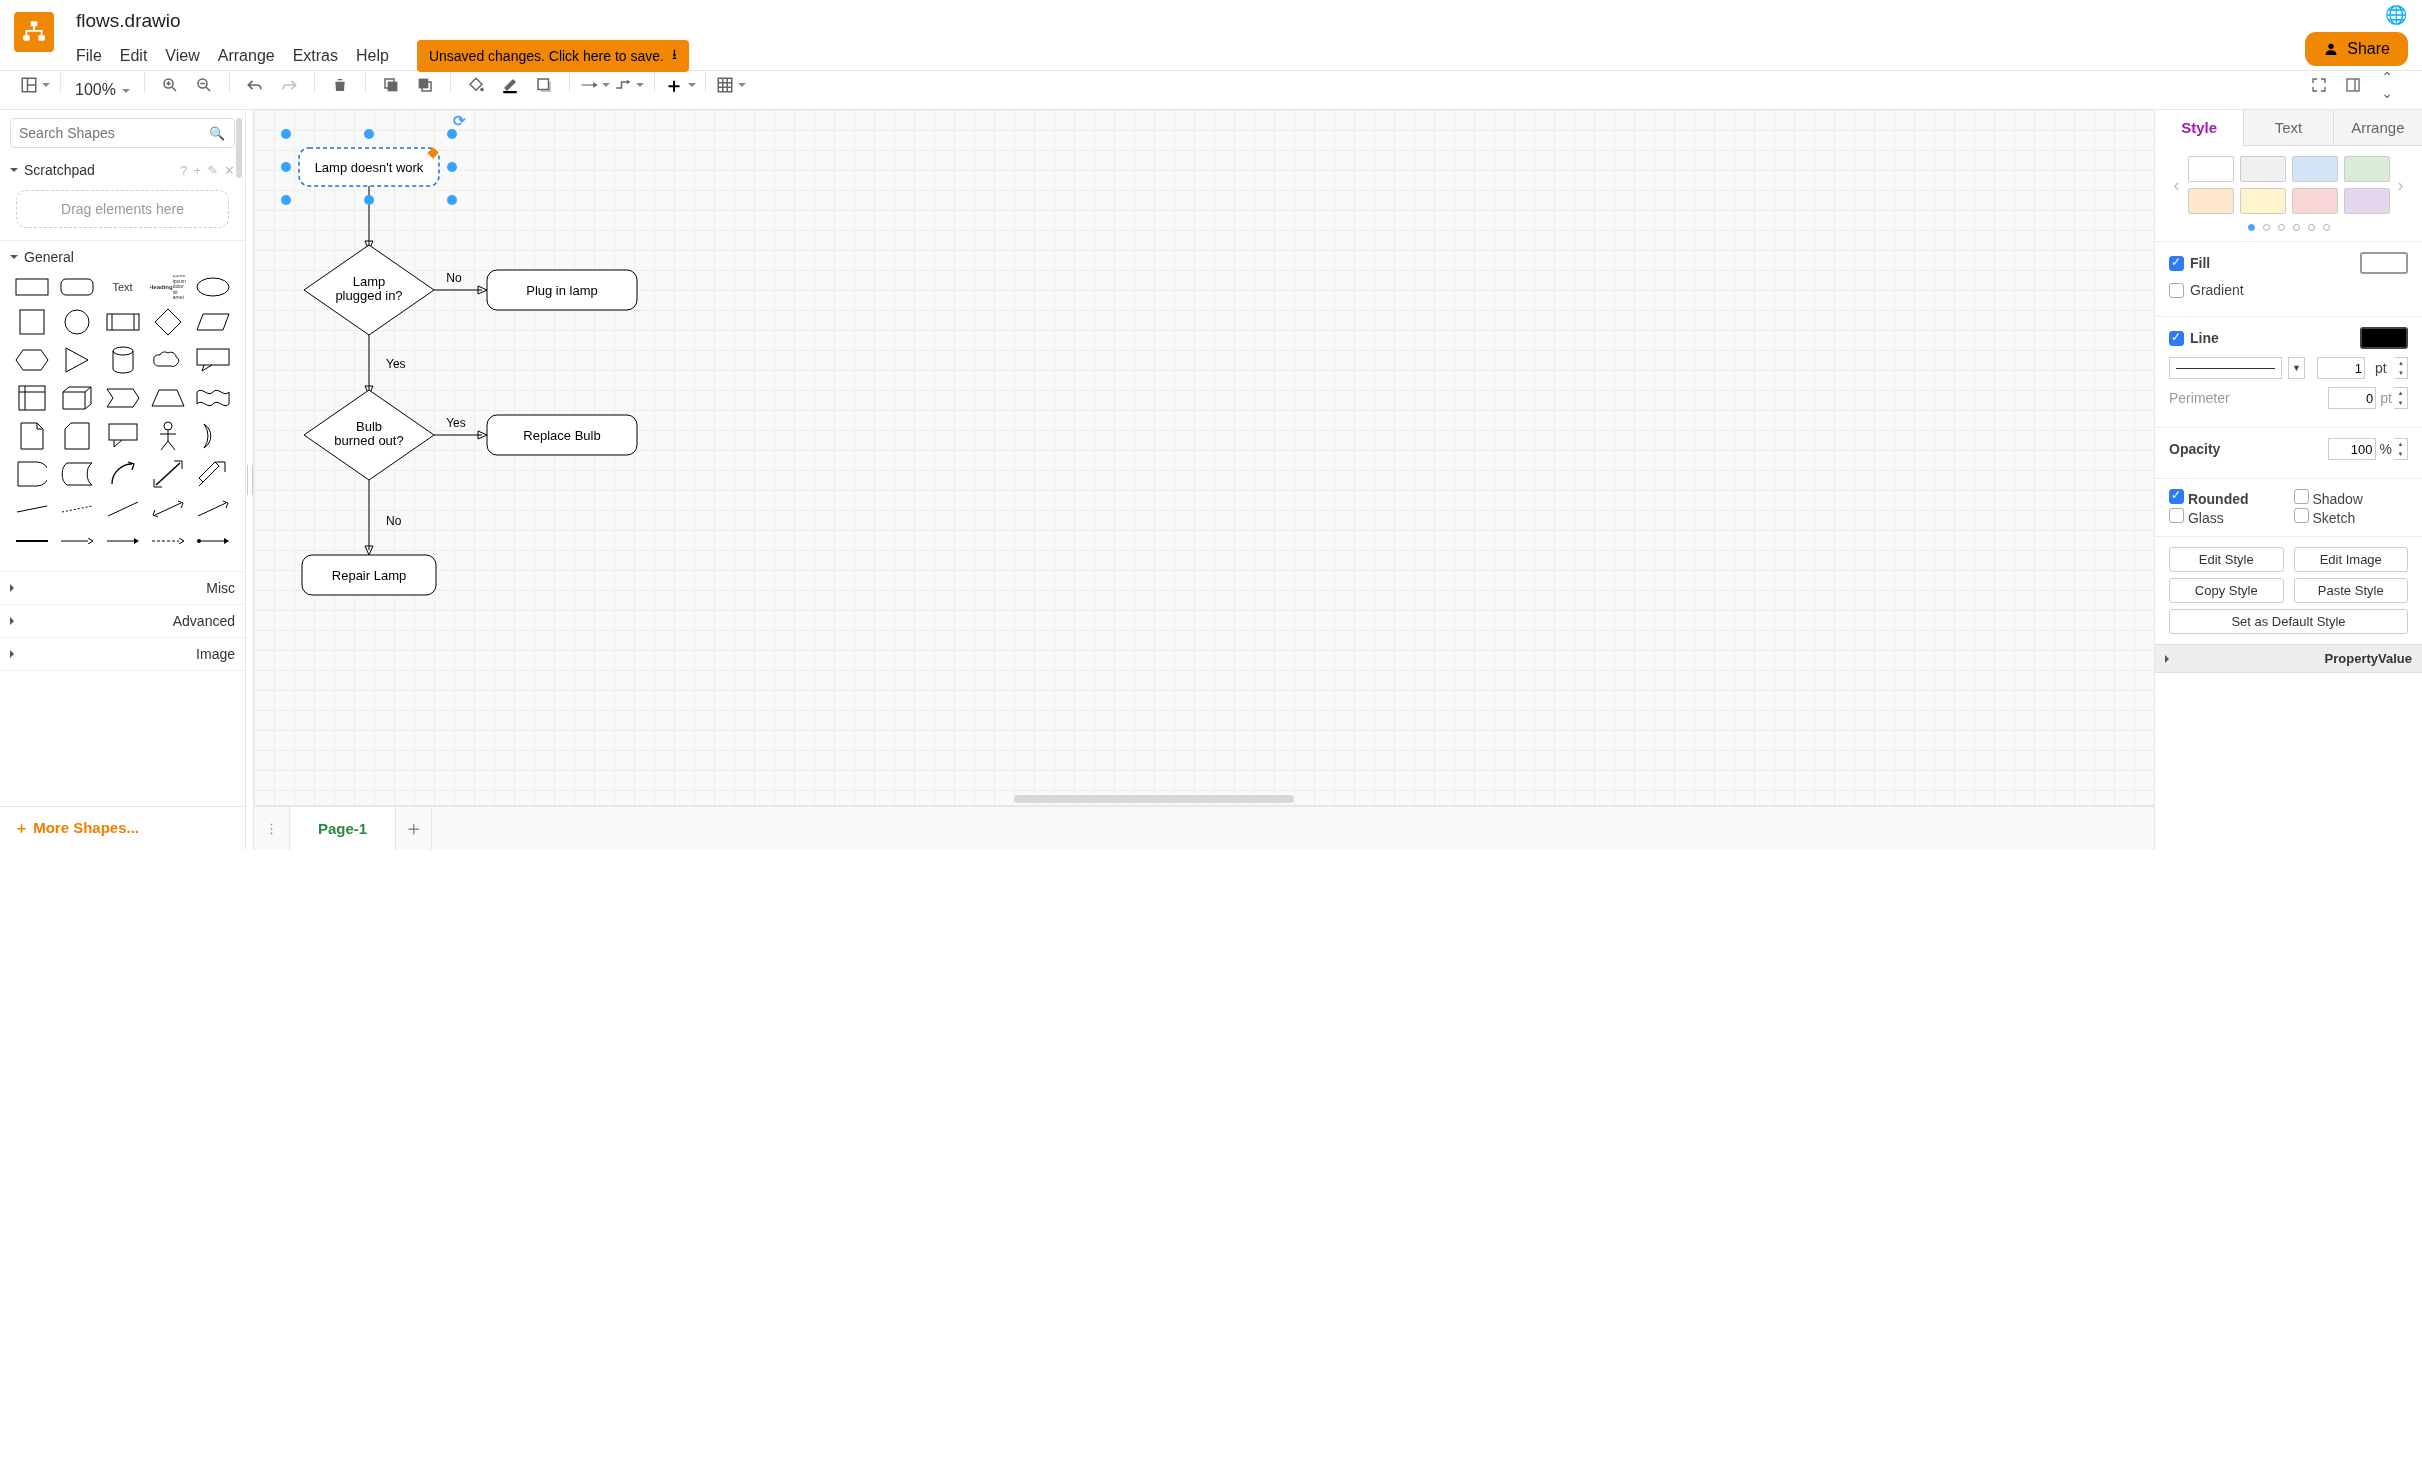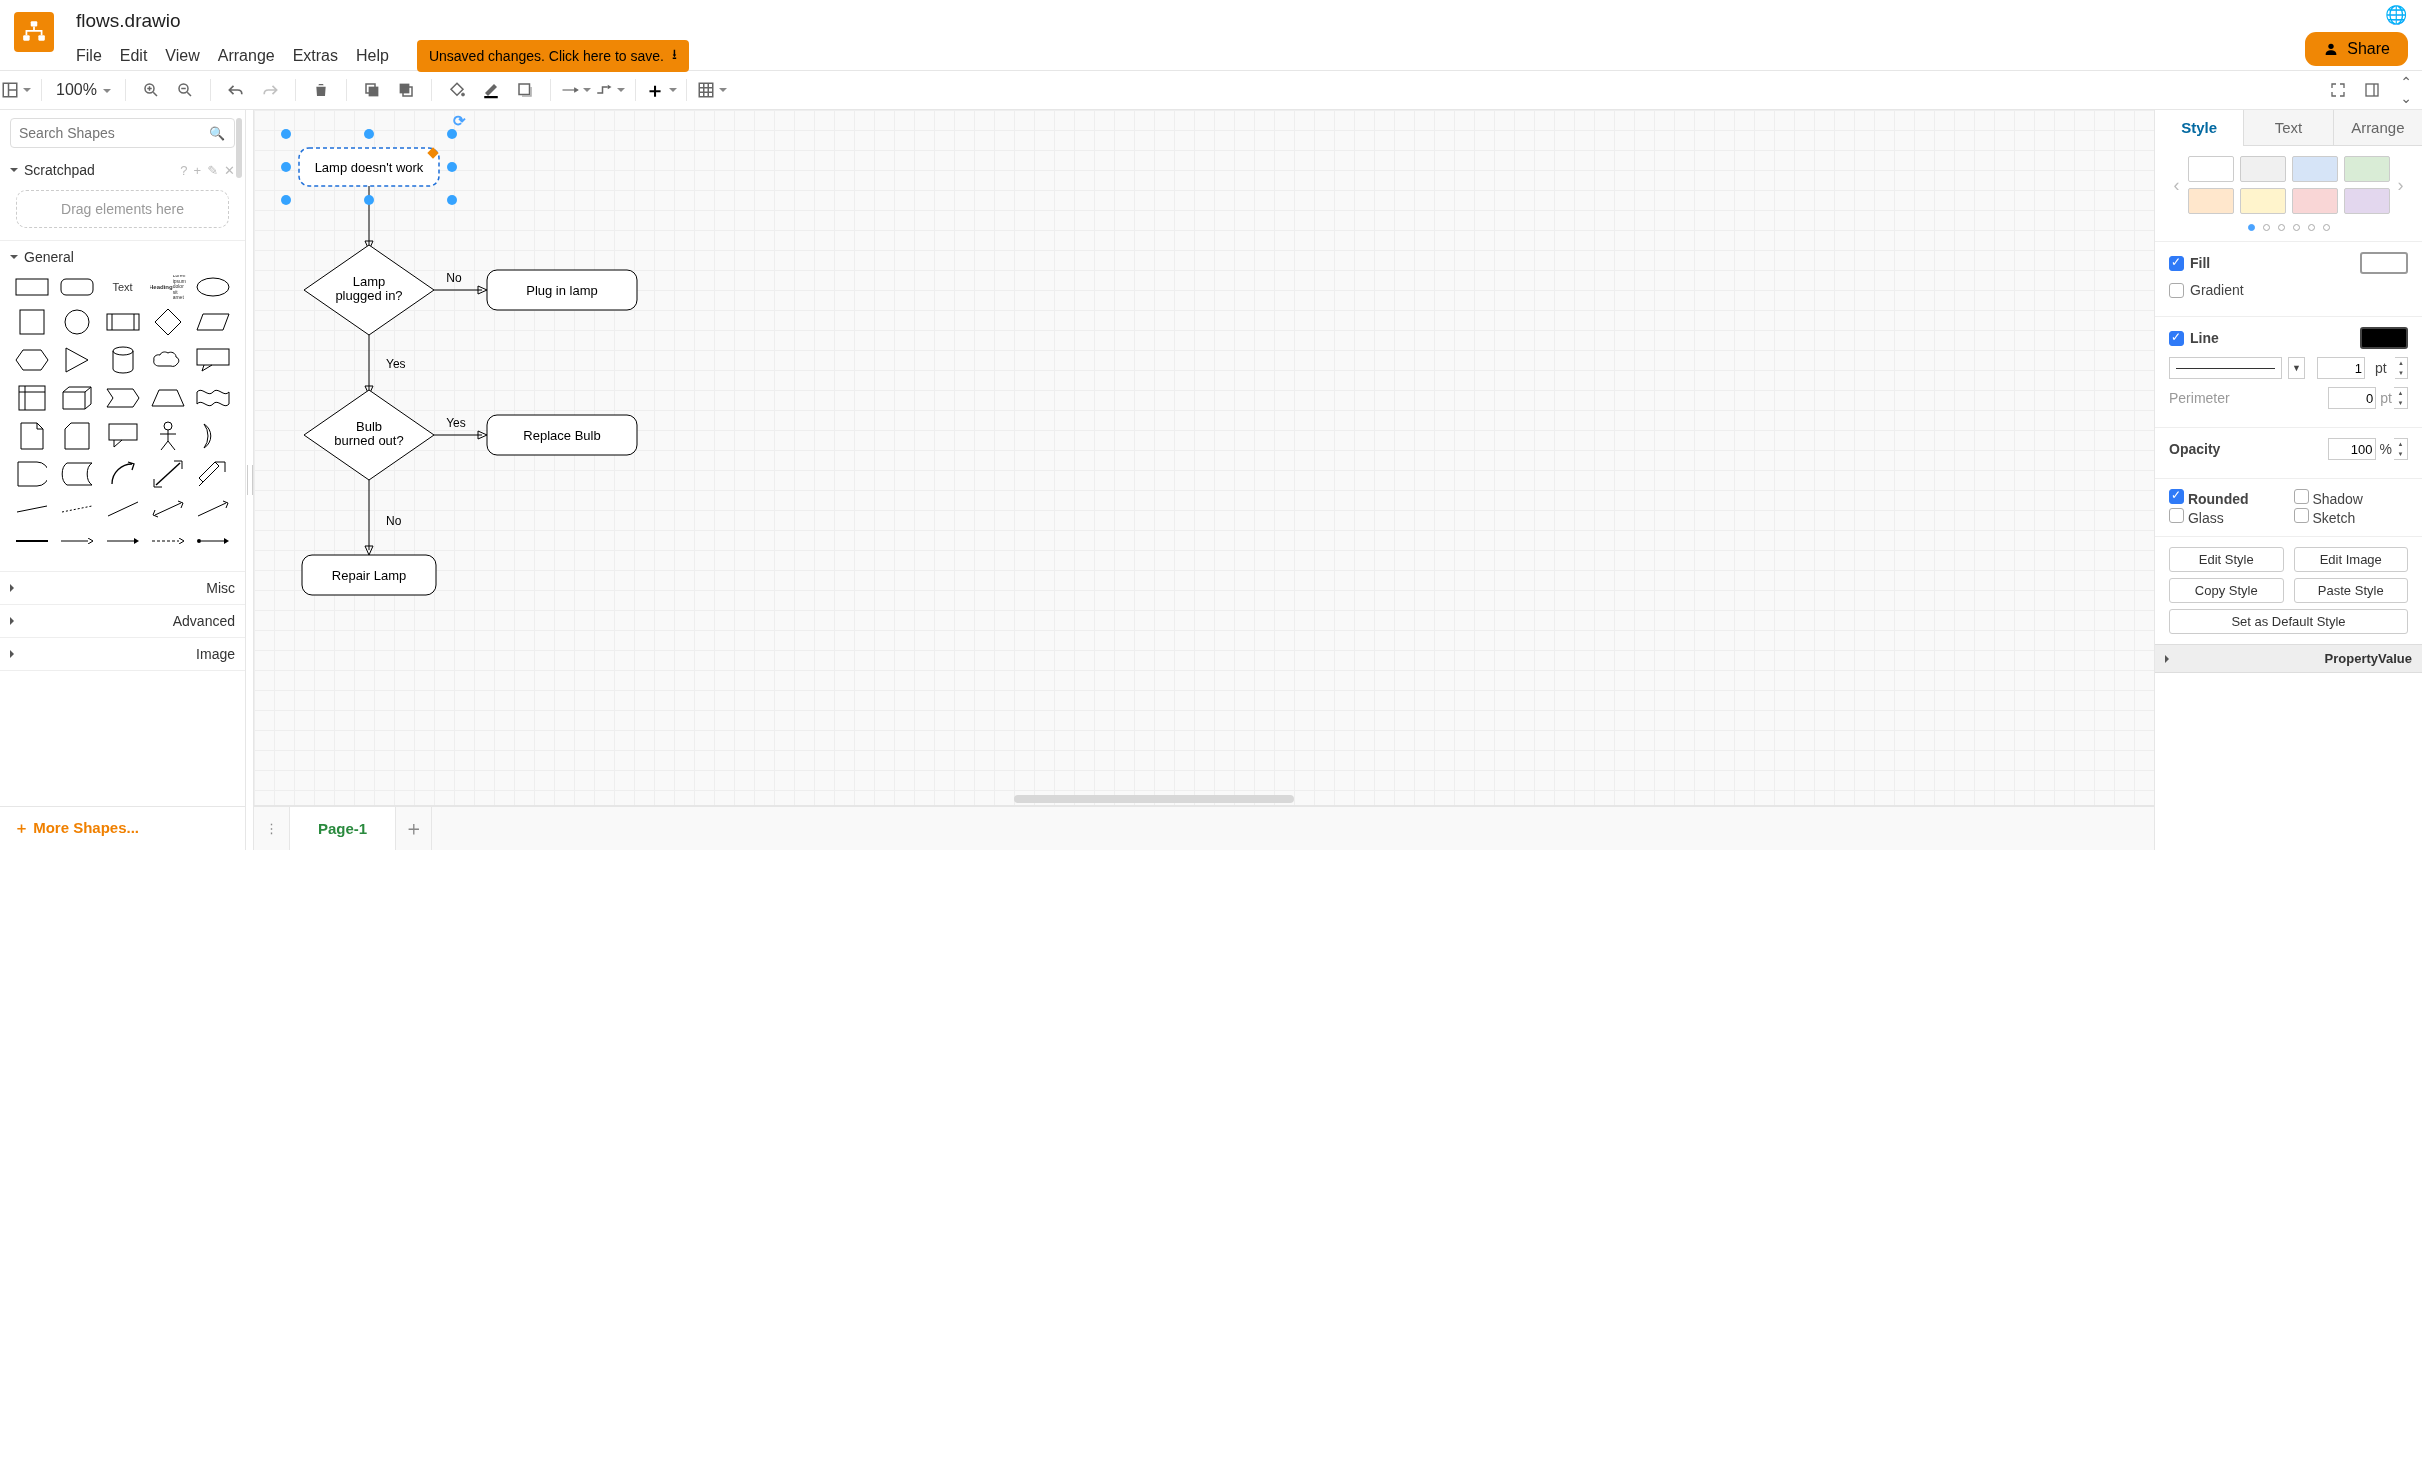--- a/index.html
+++ b/index.html
@@ -45,25 +45,25 @@
     display:flex;align-items:center;gap:8px;
     cursor:pointer;
     position:absolute; right:14px; top:32px;
   }
   .globe {
     position:absolute; right:14px; top:4px;
     color:#aaa; font-size:18px;
   }
   
   .toolbar {
-    display:flex; align-items:center;
+    display:flex; 
     height:40px;
     border-top:1px solid #e6e6e6;
     border-bottom:1px solid #e6e6e6;
-    padding: 0 1px;
+    padding: 0 20px;
     gap: 4px;
     color:#666;
   }
   .toolbar .tbbtn {
     width:30px;height:28px;
     display:flex;align-items:center;justify-content:center;
     cursor:pointer;
     color:#666;
     border-radius:2px;
   }
@@ -196,21 +196,21 @@
   }
   .rtabs { display:flex; height:36px; font-size:15px; }
   .rtab {
     flex:1;display:flex;align-items:center;justify-content:center;
     border-bottom:1px solid #ddd;
     color:#666; cursor:pointer;
     background:#f5f5f5;
     border-left:1px solid #ddd;
   }
   .rtab:first-child{border-left:none;}
-  .rtab.active { background:#fff; color:#0369a1; font-weight:600; border-bottom-color:#fff;text-align:right;}
+  .rtab.active { background:#fff; color:#a21caf; font-weight:600; border-bottom-color:#fff;text-align:right;}
   .swatch-area { padding:10px 0 6px; display:flex;align-items:center;justify-content:center;}
   .swatch-grid { display:grid; grid-template-columns:repeat(4,46px); gap:6px;}
   .swatch { width:46px;height:26px;border:1px solid #ccc;border-radius:2px;}
   .arrow-btn { color:#bbb; font-size:18px; padding:0 8px; cursor:pointer;}
   .dot-row { display:flex;gap:8px;justify-content:center;padding:4px 0 10px;}
   .dot { width:7px;height:7px;border:1px solid #aaa;border-radius:50%;}
   .dot.active{background:#4aa3ff;border-color:#4aa3ff;}
   .panel-sec { border-top:1px solid #eee; padding:10px 14px; font-size:14px; color:#444;}
   .row { display:flex; align-items:center; margin-bottom:8px;}
   .row label { display:flex; align-items:center; gap:6px; }

